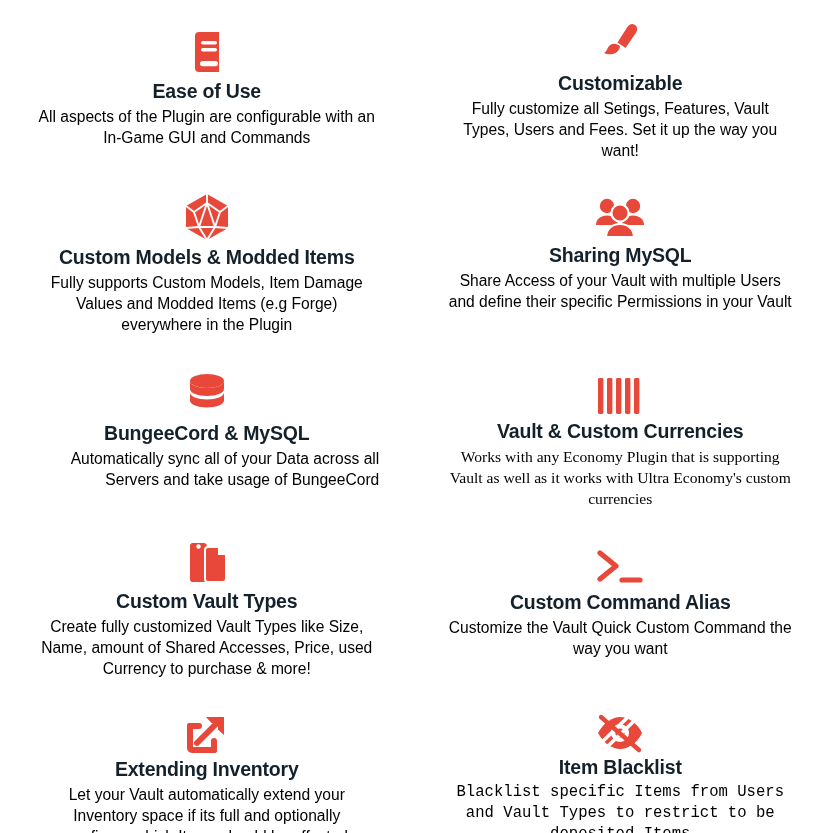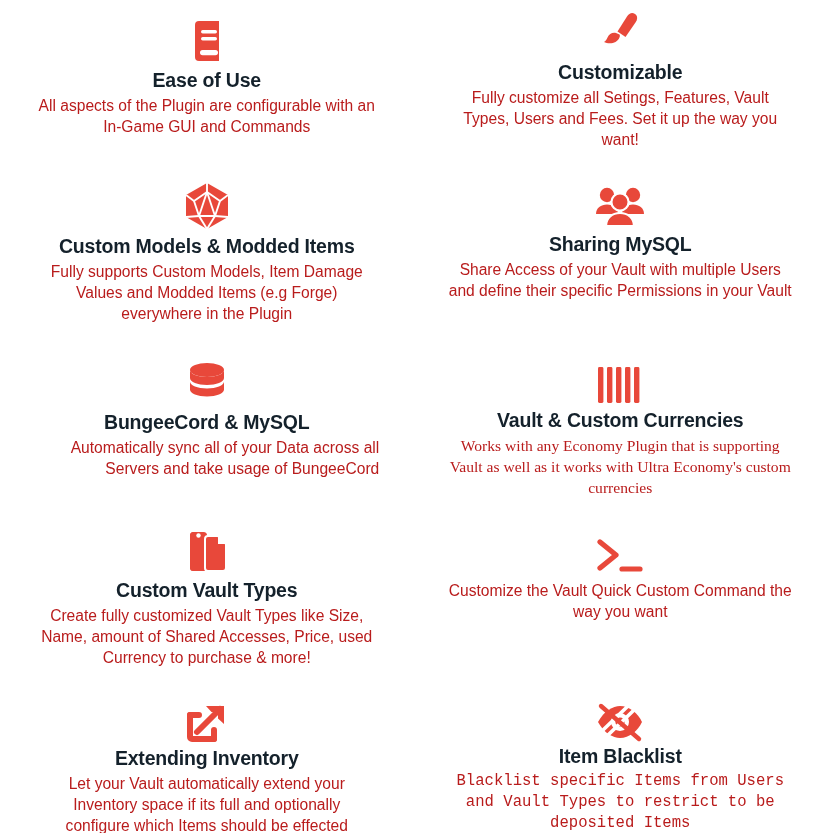--- a/index.html
+++ b/index.html
@@ -21,21 +21,21 @@
     grid-template-columns: 1fr 1fr;
     grid-template-rows: 170px 180px 165px 175px 143px;
     align-items: start;
   }
 
   .feature-card {
     display: flex;
     flex-direction: column;
     align-items: center;
     text-align: center;
-    padding: 1px 8px;
+    padding: 12px 8px;
     box-sizing: border-box;
   }
 
   .feature-icon {
     display: block;
     margin-bottom: 4px;
     line-height: 0;
   }
   .feature-icon svg { display: block; }
 
@@ -45,21 +45,21 @@
     letter-spacing: -0.2px;
     color: #14212b;
     margin: 0 0 3px 0;
     line-height: 1.18;
     white-space: nowrap;
   }
 
   .feature-desc {
     font-size: 15.6px;
     line-height: 1.36;
-    color: #b91c1c;
+    color: #000000;
     margin: 0;
     max-width: 360px;
   }
 
   
   .r1 .feature-icon { margin-top: 16px; }
   .r2 .feature-icon { margin-top: 8px; }
   .r3 .feature-icon { margin-top: 10px; }
   .r4 .feature-icon { margin-top: 11px; }
   .r5 .feature-icon { margin-top: 8px; }
@@ -193,20 +193,21 @@
 
   <div class="feature-card card-command r4">
     <span class="feature-icon">
       <svg width="52" height="36" viewBox="0 0 52 36">
         <g stroke="#e8483a" stroke-width="5.2" fill="none" stroke-linecap="round" stroke-linejoin="round">
           <polyline points="6,4 22,17 6,30"></polyline>
           <line x1="28" y1="31" x2="46" y2="31"></line>
         </g>
       </svg>
     </span>
+    <div class="feature-title">Custom Command Alias</div>
     <div class="feature-desc">Customize the Vault Quick Custom Command the way you want</div>
   </div>
 
   <div class="feature-card card-extending r5">
     <span class="feature-icon">
       <svg width="46" height="46" viewBox="0 0 46 46">
         <path d="M6 16 v22 a2 2 0 0 0 2 2 h22" fill="none" stroke="#e8483a" stroke-width="6" stroke-linecap="round" stroke-linejoin="round"></path>
         <path d="M6 16 h9 M30 40 v-9" fill="none" stroke="#e8483a" stroke-width="6" stroke-linecap="round"></path>
         <line x1="13" y1="33" x2="36" y2="10" stroke="#e8483a" stroke-width="6" stroke-linecap="round"></line>
         <path d="M22 7 h18 v18 l-6 -5.5 V13 h-6.5 z" fill="#e8483a"></path>

